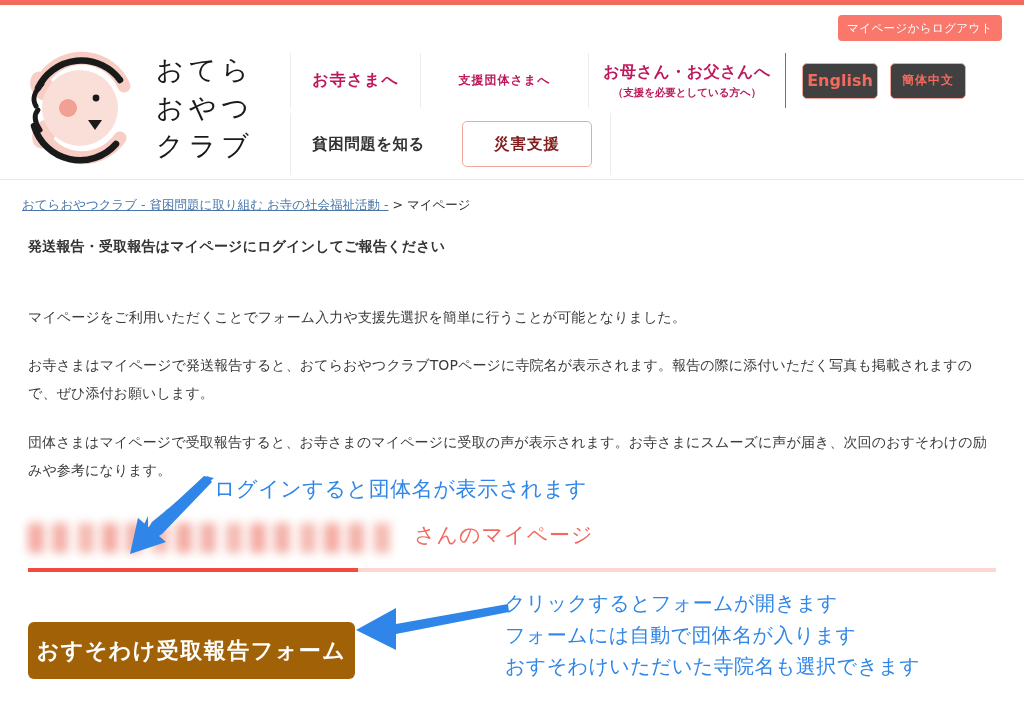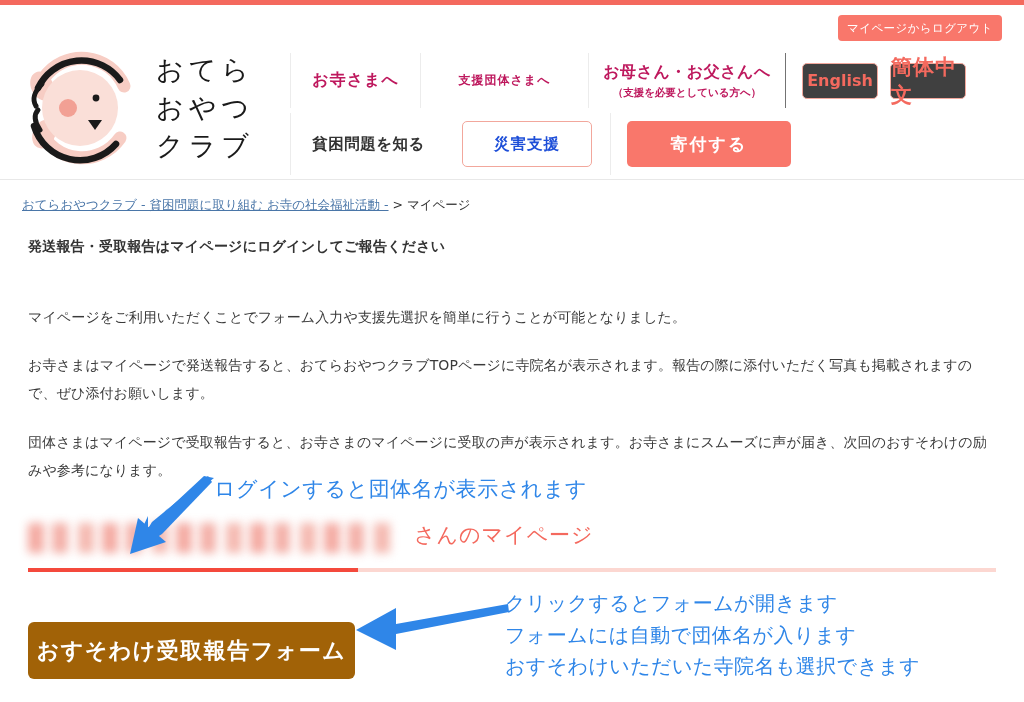--- a/index.html
+++ b/index.html
@@ -117,21 +117,21 @@
     height: 36px;
     display: flex;
     align-items: center;
     justify-content: center;
     cursor: pointer;
     font-family: "DejaVu Sans", sans-serif;
     font-weight: 700;
     box-sizing: border-box;
   }
   .lang-en { width: 76px; font-size: 16px; letter-spacing: 0px; }
-  .lang-cn { width: 76px; font-size: 21px; letter-spacing: 1px; }
+  .lang-cn { width: 76px; font-size: 12px; letter-spacing: 1px; }
 
   
   .nav-lower {
     position: absolute;
     left: 290px; top: 108px;
     width: 712px; height: 62px;
     display: flex;
     align-items: center;
   }
   .nav-lower .navcell {
@@ -147,21 +147,21 @@
     letter-spacing: 0.5px;
     cursor: pointer;
     box-sizing: border-box;
   }
   .nav-l-1 { width: 180px; }
   .nav-l-2 { width: 156px; }
   .btn-saigai {
     width: 130px; height: 46px;
     border: 1px solid #f2a79c;
     border-radius: 5px;
-    color: #1d4ed8;
+    color: #7f1d1d;
     background: #ffffff;
     display: flex;
     align-items: center;
     justify-content: center;
     font-family: Liberation Sans, sans-serif;
     font-size: 15.5px;
     font-weight: 700;
     letter-spacing: 1px;
     cursor: pointer;
     margin: 0 18px 0 16px;
@@ -367,21 +367,20 @@
     <div class="lang-group">
       <div class="lang-btn lang-en">English</div>
       <div class="lang-btn lang-cn">簡体中文</div>
     </div>
   </div>
 
   <div class="nav-lower">
     <div class="navcell nav-l-2">貧困問題を知る</div>
     <div class="btn-saigai">災害支援</div>
     <div class="donate-sep"></div>
-    <div class="btn-donate">寄付する</div>
   </div>
 </div>
 
 <div class="breadcrumb">
   <a>おてらおやつクラブ - 貧困問題に取り組む お寺の社会福祉活動 -</a><span class="sep"> &gt; </span><span>マイページ</span>
 </div>
 
 <div class="content">
   <div class="lead">発送報告・受取報告はマイページにログインしてご報告ください</div>
   <div class="para para-1">マイページをご利用いただくことでフォーム入力や支援先選択を簡単に行うことが可能となりました。</div>

